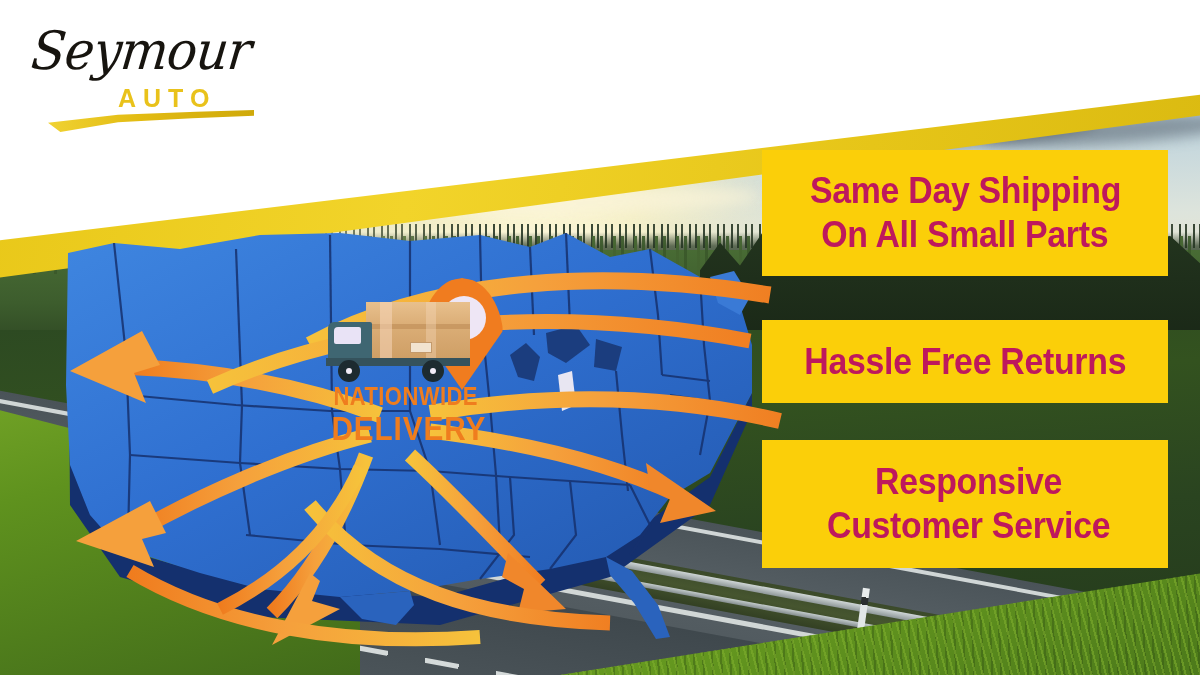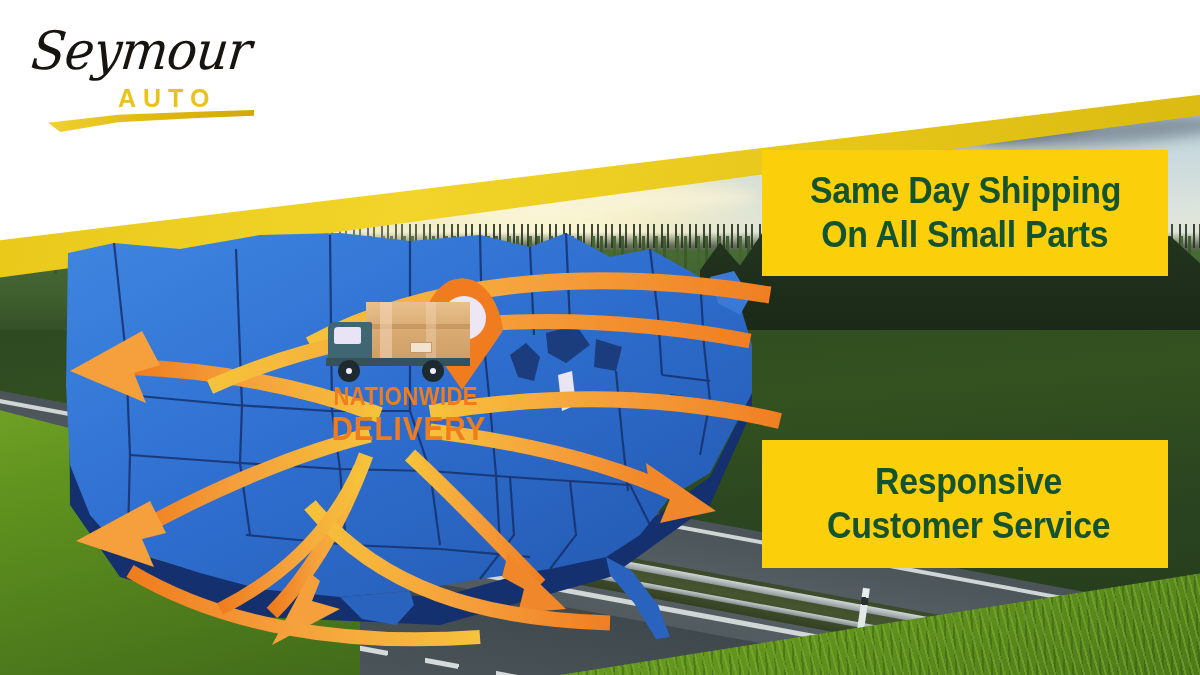--- a/index.html
+++ b/index.html
@@ -231,21 +231,21 @@
   .logo-swoosh{
     position:absolute; left:28px; top:96px; width:206px; height:22px;
     background:linear-gradient(90deg,#f0d233,#e2bb12 45%,#cfa90a);
     clip-path:polygon(0 58%, 34% 22%, 72% 8%, 100% 0, 100% 26%, 70% 38%, 34% 56%, 6% 100%);
   }
 
   
   .banner{
     position:absolute; left:762px; background:#fbcf09;
     display:flex; flex-direction:column; align-items:center; justify-content:center;
-    text-align:center; color:#14532d;
+    text-align:center; color:#be185d;
   }
   .banner .line{
     font-family:"Liberation Sans", sans-serif; font-weight:bold;
     font-size:36px; line-height:1.22; letter-spacing:-.3px;
     transform:scaleX(.94); white-space:nowrap;
   }
   #banner-1{ top:150px; width:406px; height:126px; }
   #banner-2{ top:320px; width:406px; height:83px;  }
   #banner-3{ top:440px; width:406px; height:128px;padding-left:8px; }
 </style>
@@ -418,19 +418,22 @@
     <div class="logo-script">Seymour</div>
     <div class="logo-auto">AUTO</div>
     <div class="logo-swoosh"></div>
   </div>
 
   <div class="banner" id="banner-1">
     <div class="line">Same Day Shipping</div>
     <div class="line">On All Small Parts</div>
   </div>
 
+  <div class="banner" id="banner-2">
+    <div class="line">Hassle Free Returns</div>
+  </div>
 
   <div class="banner" id="banner-3">
     <div class="line">Responsive</div>
     <div class="line">Customer Service</div>
   </div>
 
 </div>
 
 </body></html>

